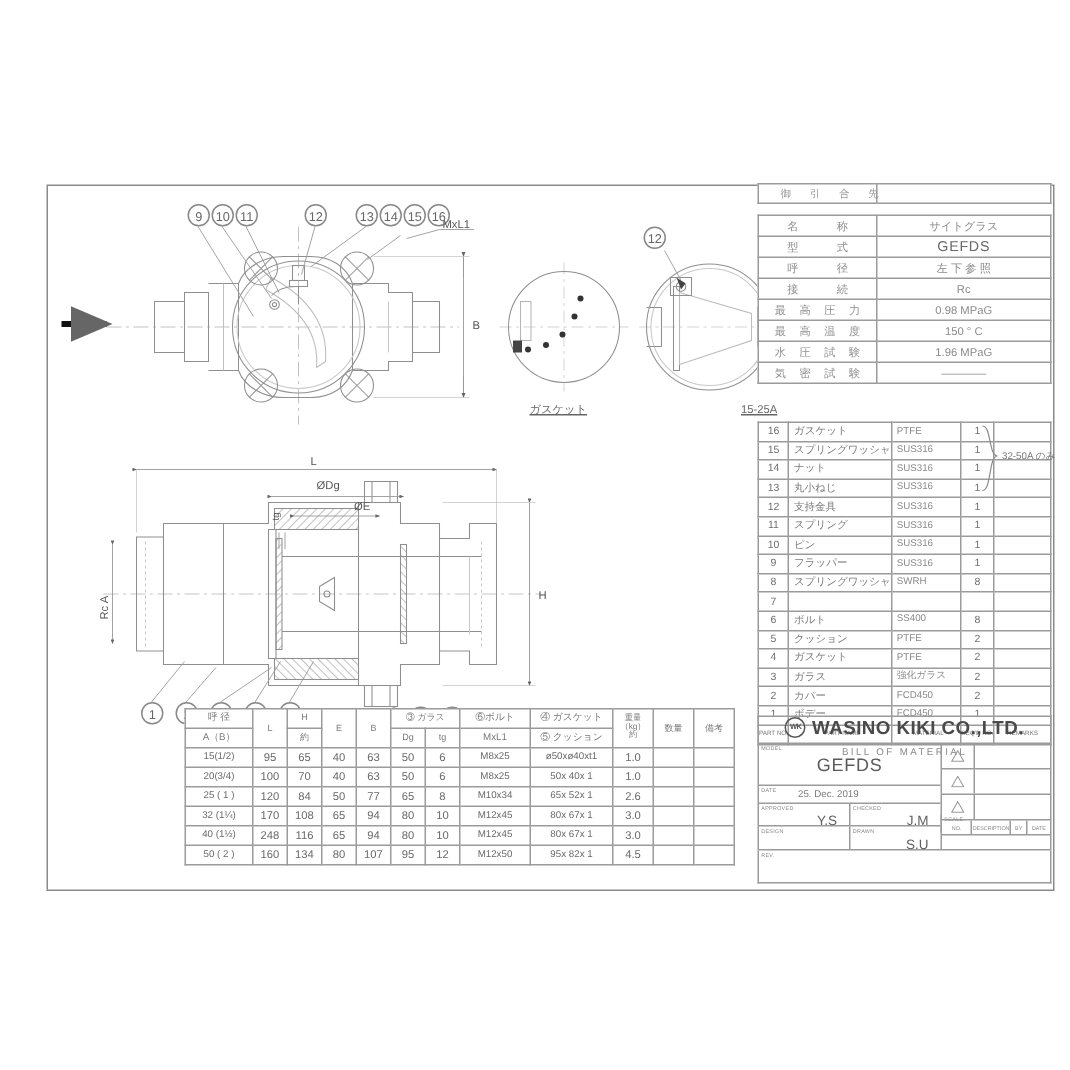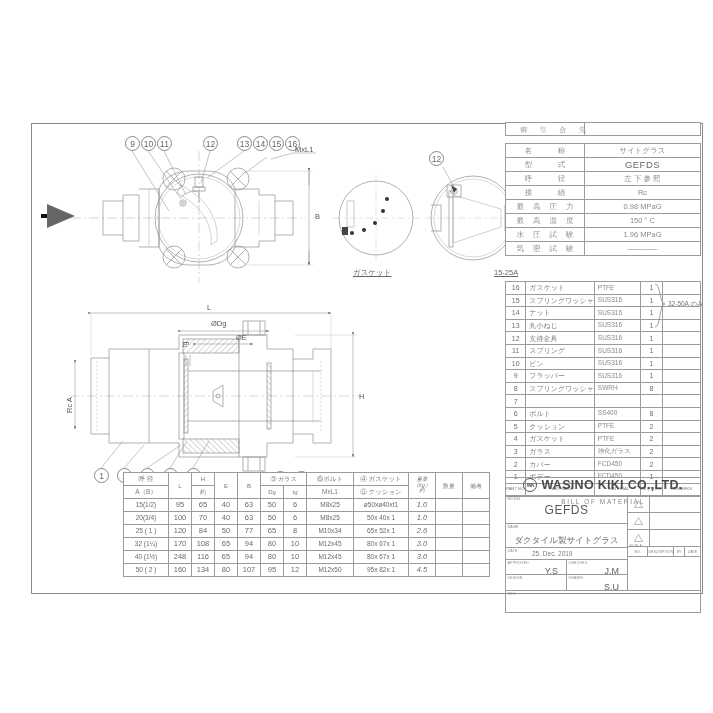--- a/index.html
+++ b/index.html
@@ -126,21 +126,21 @@
 
   
   #dim-wrap { position:absolute; left:99px; top:472px;padding-left:24px; }
   #dim-table { font-size:7.5px; }
   #dim-table td { height:12px; color:#6a6a6a; }
   #dim-table td.hd { font-size:6px; color:#7a7a7a; }
   #dim-table td.nom { width:44px; font-size:6.5px; }
   #dim-table td.n { width:22px; }
   #dim-table td.wide { width:46px; font-size:6.5px; }
   #dim-table td.wide2 { width:54px; font-size:6.5px; }
-  #dim-table td.wt { width:26px; font-style:italic; }
+  #dim-table td.wt { width:26px; }
   #dim-table td.qty { width:26px; }
   #dim-table td.rem { width:26px; }
   .cellsub { font-size:5.5px; line-height:1.05; }
 
   
   #artwork { position:absolute; left:31px; top:123px; width:672px; height:471px; }
 
   .lbl {
     position:absolute; font-size:7.5px; color:#555; white-space:nowrap;
     font-family:"Liberation Sans", sans-serif;
@@ -602,24 +602,20 @@
   <div id="title-block">
     <div id="company-row">
       <div id="logo-mark">WK</div>
       <div id="company-name">WASINO KIKI CO.,LTD.</div>
     </div>
     <div id="tb-grid">
       <div id="tb-left">
         <div class="tb-cell" id="model-cell">
           <span class="tb-cap">MODEL</span>
           <span class="tb-val">GEFDS</span>
-        </div>
-        <div class="tb-cell" id="name-cell">
-          <span class="tb-cap">NAME</span>
-          <span class="tb-val">ダクタイル製サイトグラス</span>
         </div>
         <div class="tb-cell" id="date-cell">
           <span class="tb-cap">DATE</span>
           <span class="tb-val">25. Dec. 2019</span>
         </div>
         <div class="tb-cell tb-half-row">
           <div class="tb-half">
             <span class="tb-cap">APPROVED</span>
             <span class="tb-val">Y.S</span>
           </div>

